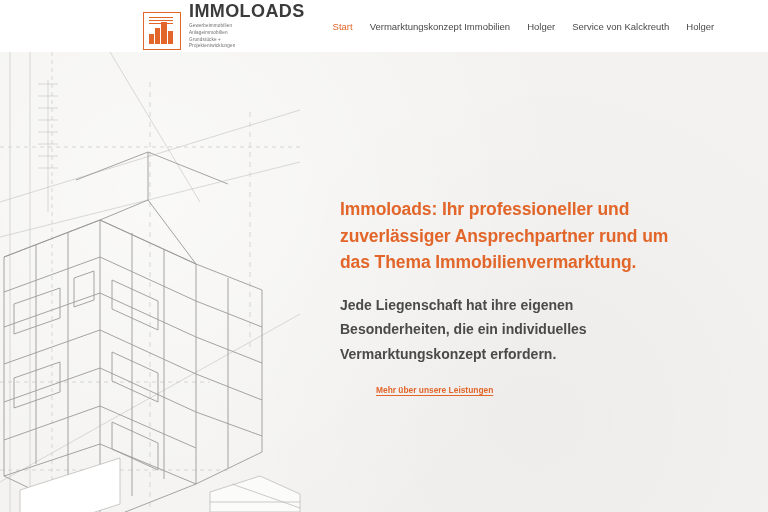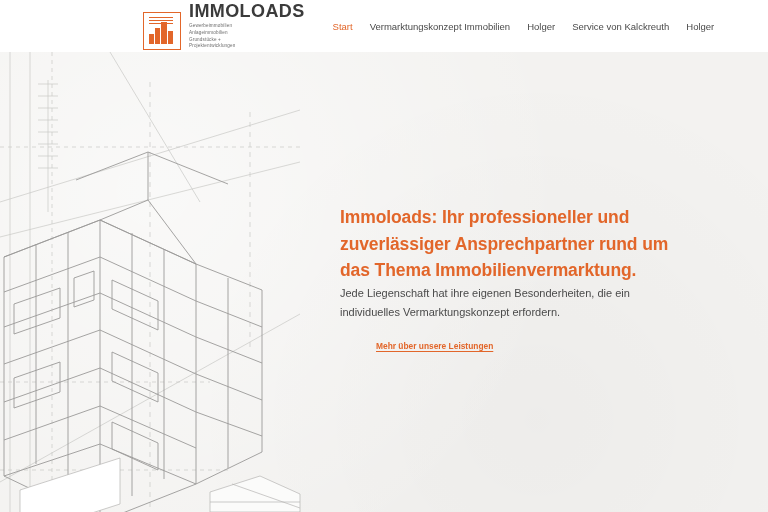--- a/index.html
+++ b/index.html
@@ -120,34 +120,35 @@
     position: absolute;
     top: 0; left: 0;
     width: 340px;
     height: 460px;
   }
 
   
   .hero-copy {
     position: absolute;
     left: 340px;
-    top: 152px;
+    top: 144px;
     width: 330px;
   }
   .hero-title {
     color: #e2662a;
     font-size: 17.5px;
     font-weight: bold;
     line-height: 1.52;
     letter-spacing: -0.1px;
   }
   .hero-sub {
+    margin-top: 17px;
     color: #4a4a4a;
-    font-size: 11px;
-    font-weight: normal;
+    font-size: 14px;
+    font-weight: bold;
     line-height: 1.75;
     max-width: 300px;
   }
   .hero-link {
     display: inline-block;
     margin-top: 19px;
     color: #e2662a;
     font-size: 8.4px;
     font-weight: bold;
     text-decoration: underline;

